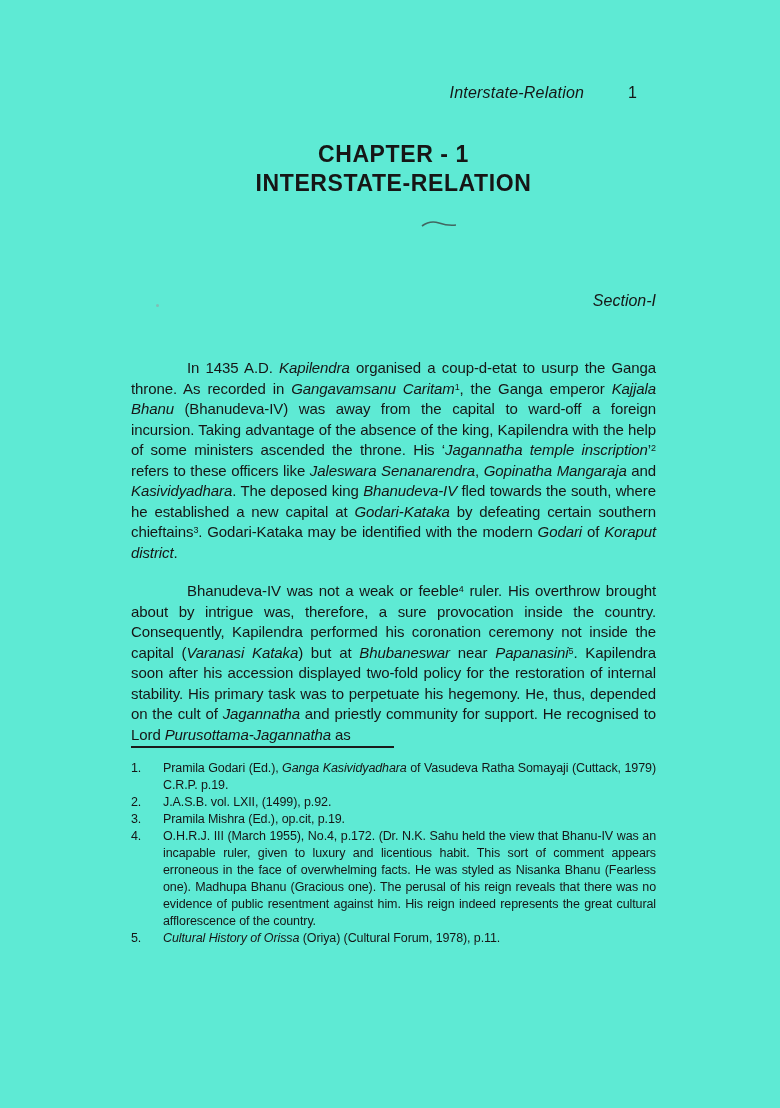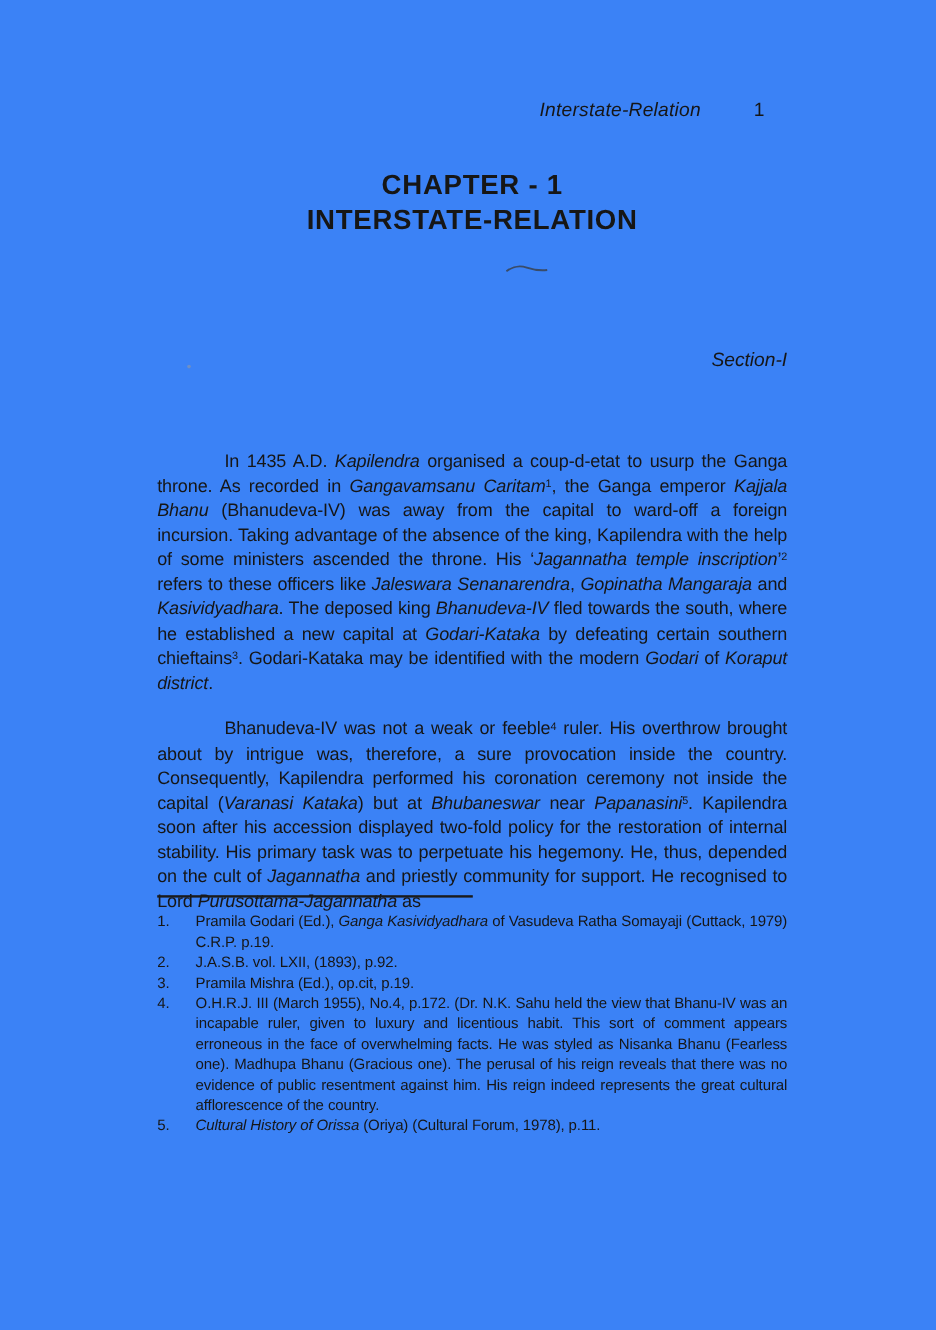--- a/index.html
+++ b/index.html
@@ -1,20 +1,20 @@
 <!DOCTYPE html>
 <html><head>
 <meta charset="utf-8">
 <style>
   html, body { margin: 0; padding: 0; background: #e8e8e8; }
   .page {
     position: relative;
     width: 780px;
     height: 1108px;
-    background: #3b82f6;
+    background: #5eead4;
     font-family: "Liberation Sans", sans-serif;
     color: #161616;
     overflow: hidden;
     margin: 0 auto;
   }
   .content { position: absolute; left: 131px; width: 525px; }
 
   
   .page-header {
     top: 84px;
@@ -49,21 +49,21 @@
   .subsection-heading {
     top: 328px;
     font-weight: bold;
     font-size: 16px;
     letter-spacing: 0.1px;
   }
 
   
   .body-text { top: 358px; }
   .body-text p {
-    margin: 17px 0 18px 0;
+    margin: 0 0 18px 0;
     font-size: 15px;
     line-height: 20.5px;
     text-align: justify;
     text-indent: 56px;
     letter-spacing: -0.1px;
   }
   .it { font-style: italic; }
   sup { font-size: 9px; vertical-align: 4px; line-height: 0; }
 
   
@@ -128,21 +128,21 @@
 
   <div class="footnote-separator"></div>
 
   <div class="content footnotes" style="position:absolute;">
     <div class="footnote">
       <span class="fn-num">1.</span>
       <span class="fn-text"><span>Pramila Godari (Ed.), </span><span class="it">Ganga Kasividyadhara</span><span> of Vasudeva Ratha Somayaji (Cuttack, 1979) C.R.P. p.19.</span></span>
     </div>
     <div class="footnote">
       <span class="fn-num">2.</span>
-      <span class="fn-text"><span>J.A.S.B. vol. LXII, (1893), p.92.</span></span>
+      <span class="fn-text"><span>J.A.S.B. vol. LXII, (1499), p.92.</span></span>
     </div>
     <div class="footnote">
       <span class="fn-num">3.</span>
       <span class="fn-text"><span>Pramila Mishra (Ed.), op.cit, p.19.</span></span>
     </div>
     <div class="footnote">
       <span class="fn-num">4.</span>
       <span class="fn-text"><span>O.H.R.J. III (March 1955), No.4, p.172. (Dr. N.K. Sahu held the view that Bhanu-IV was an incapable ruler, given to luxury and licentious habit. This sort of comment appears erroneous in the face of overwhelming facts. He was styled as Nisanka Bhanu (Fearless one). Madhupa Bhanu (Gracious one). The perusal of his reign reveals that there was no evidence of public resentment against him. His reign indeed represents the great cultural afflorescence of the country.</span></span>
     </div>
     <div class="footnote">

